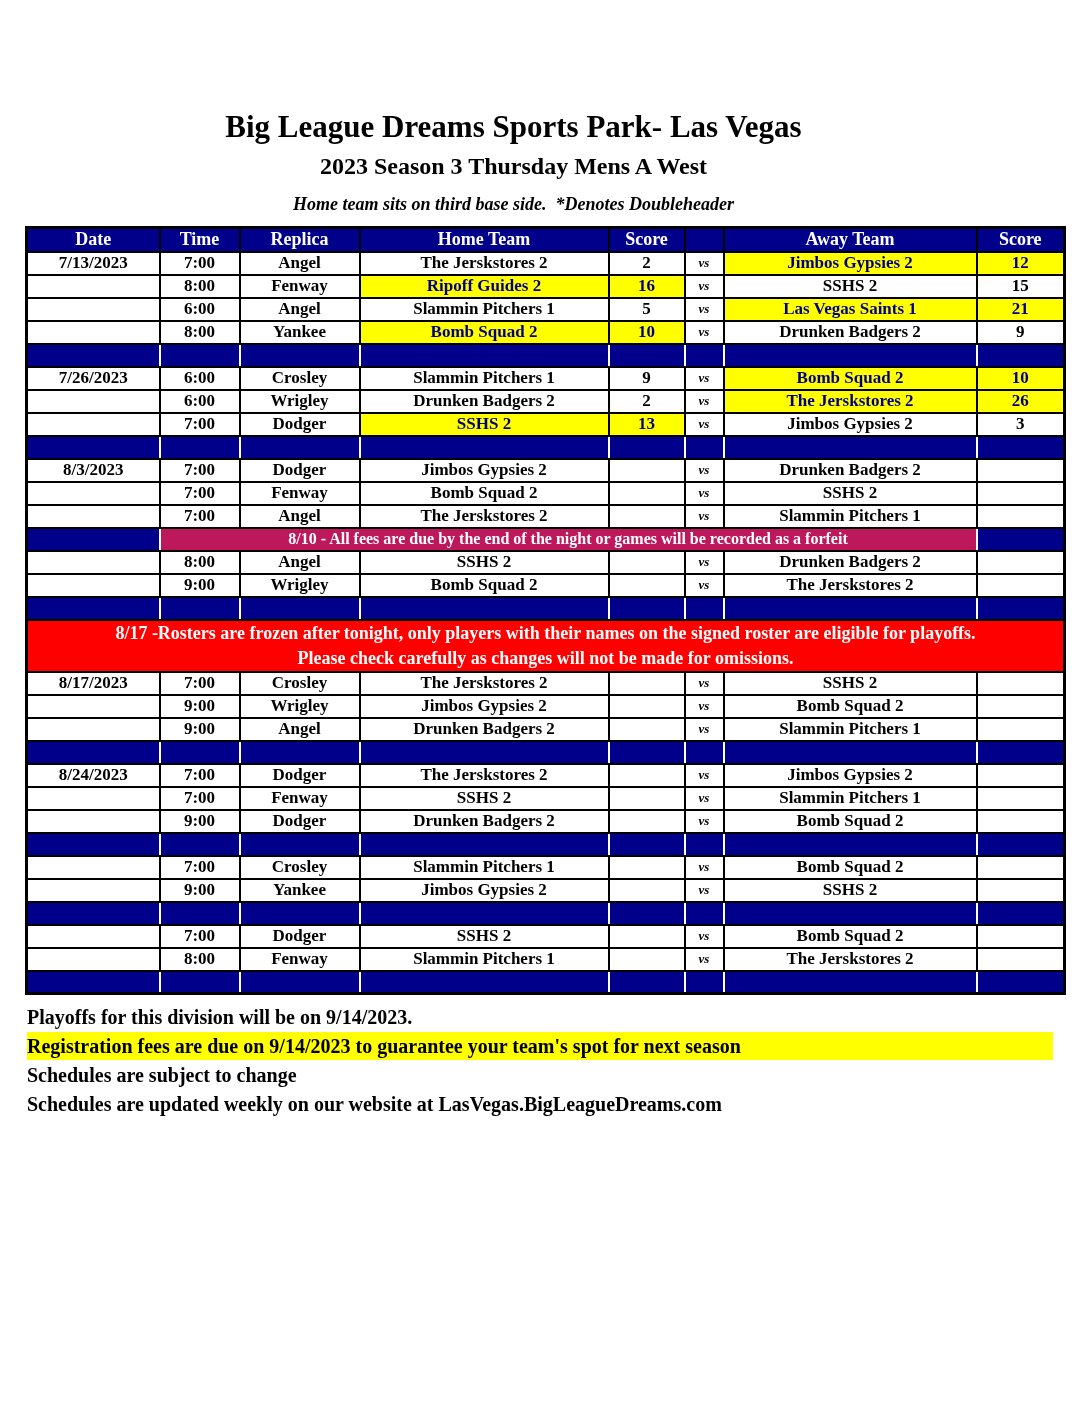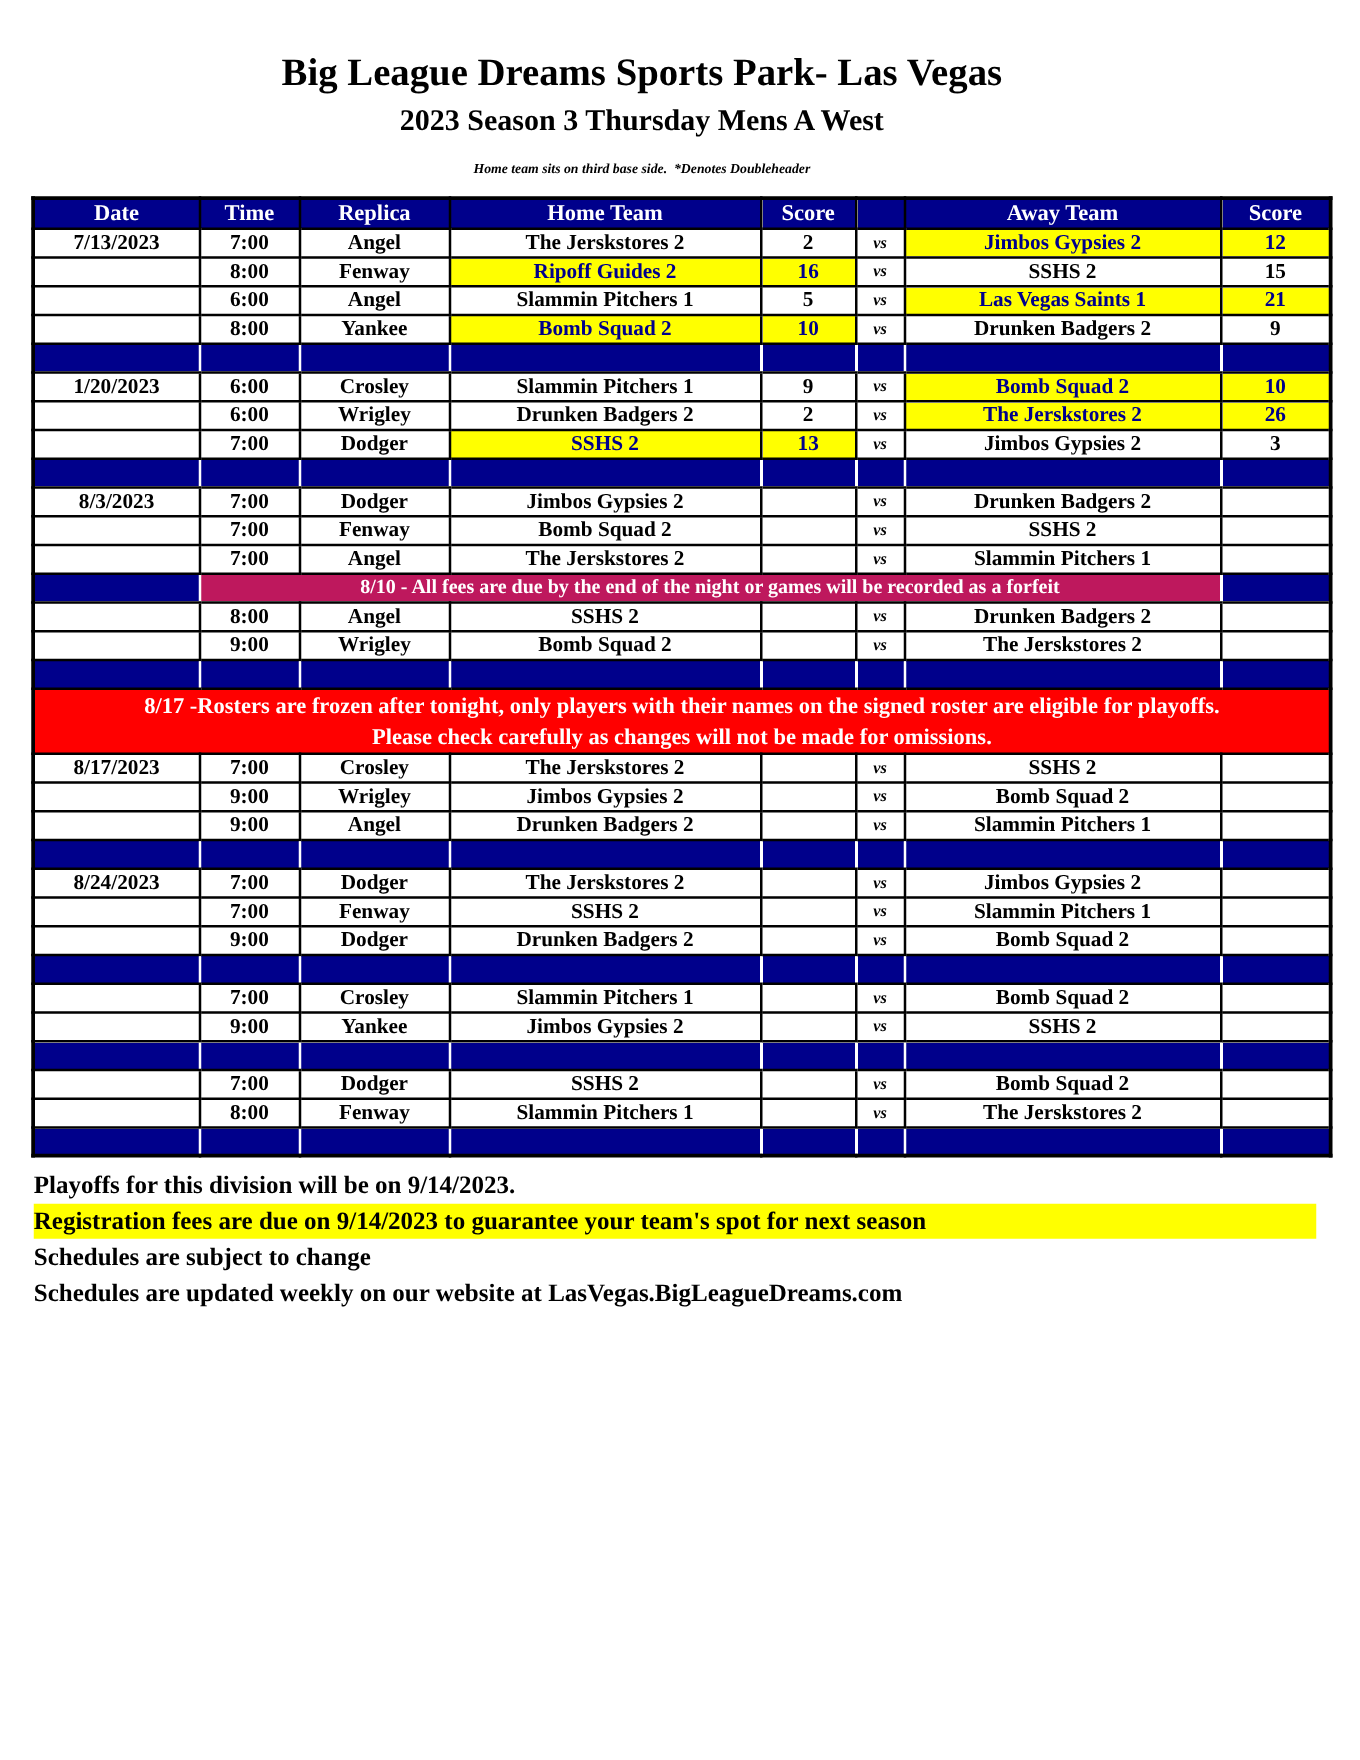--- a/index.html
+++ b/index.html
@@ -3,25 +3,25 @@
 <meta charset="utf-8">
 <style>
   * { box-sizing: border-box; margin: 0; padding: 0; }
   html, body { background: #ffffff; }
   body {
     width: 1088px; height: 1408px;
     font-family: "Liberation Serif", "DejaVu Serif", serif;
     color: #000;
     position: relative;
   }
-  .page { width: 1027px; height: 1408px; padding-top: 40px; }
+  .page { width: 1027px; height: 1408px; padding-top: 109px; }
 
   .title    { text-align: center; font-size: 31px; font-weight: bold; line-height: 36px; }
   .subtitle { text-align: center; font-size: 24px; font-weight: bold; line-height: 30px; margin-top: 6px; }
-  .note     { text-align: center; font-size: 11px; font-weight: bold; font-style: italic;
+  .note     { text-align: center; font-size: 18px; font-weight: bold; font-style: italic;
               line-height: 22px; margin-top: 12px; white-space: pre-wrap; }
 
   table.sched {
     border-collapse: collapse;
     table-layout: fixed;
     width: 1038px;
     margin: 11px 0 0 25px;
     border: 3px solid #000;
   }
   .sched th, .sched td {
@@ -148,21 +148,21 @@
           <td class="spacer"></td>
           <td class="spacer"></td>
           <td class="spacer"></td>
           <td class="spacer"></td>
           <td class="spacer"></td>
           <td class="spacer"></td>
           <td class="spacer"></td>
           <td class="spacer"></td>
         </tr>
         <tr>
-          <td>1/20/2023</td>
+          <td>7/26/2023</td>
           <td>6:00</td>
           <td>Crosley</td>
           <td>Slammin Pitchers 1</td>
           <td>9</td>
           <td class="vs">vs</td>
           <td class="hl">Bomb Squad 2</td>
           <td class="hl">10</td>
         </tr>
         <tr>
           <td></td>

